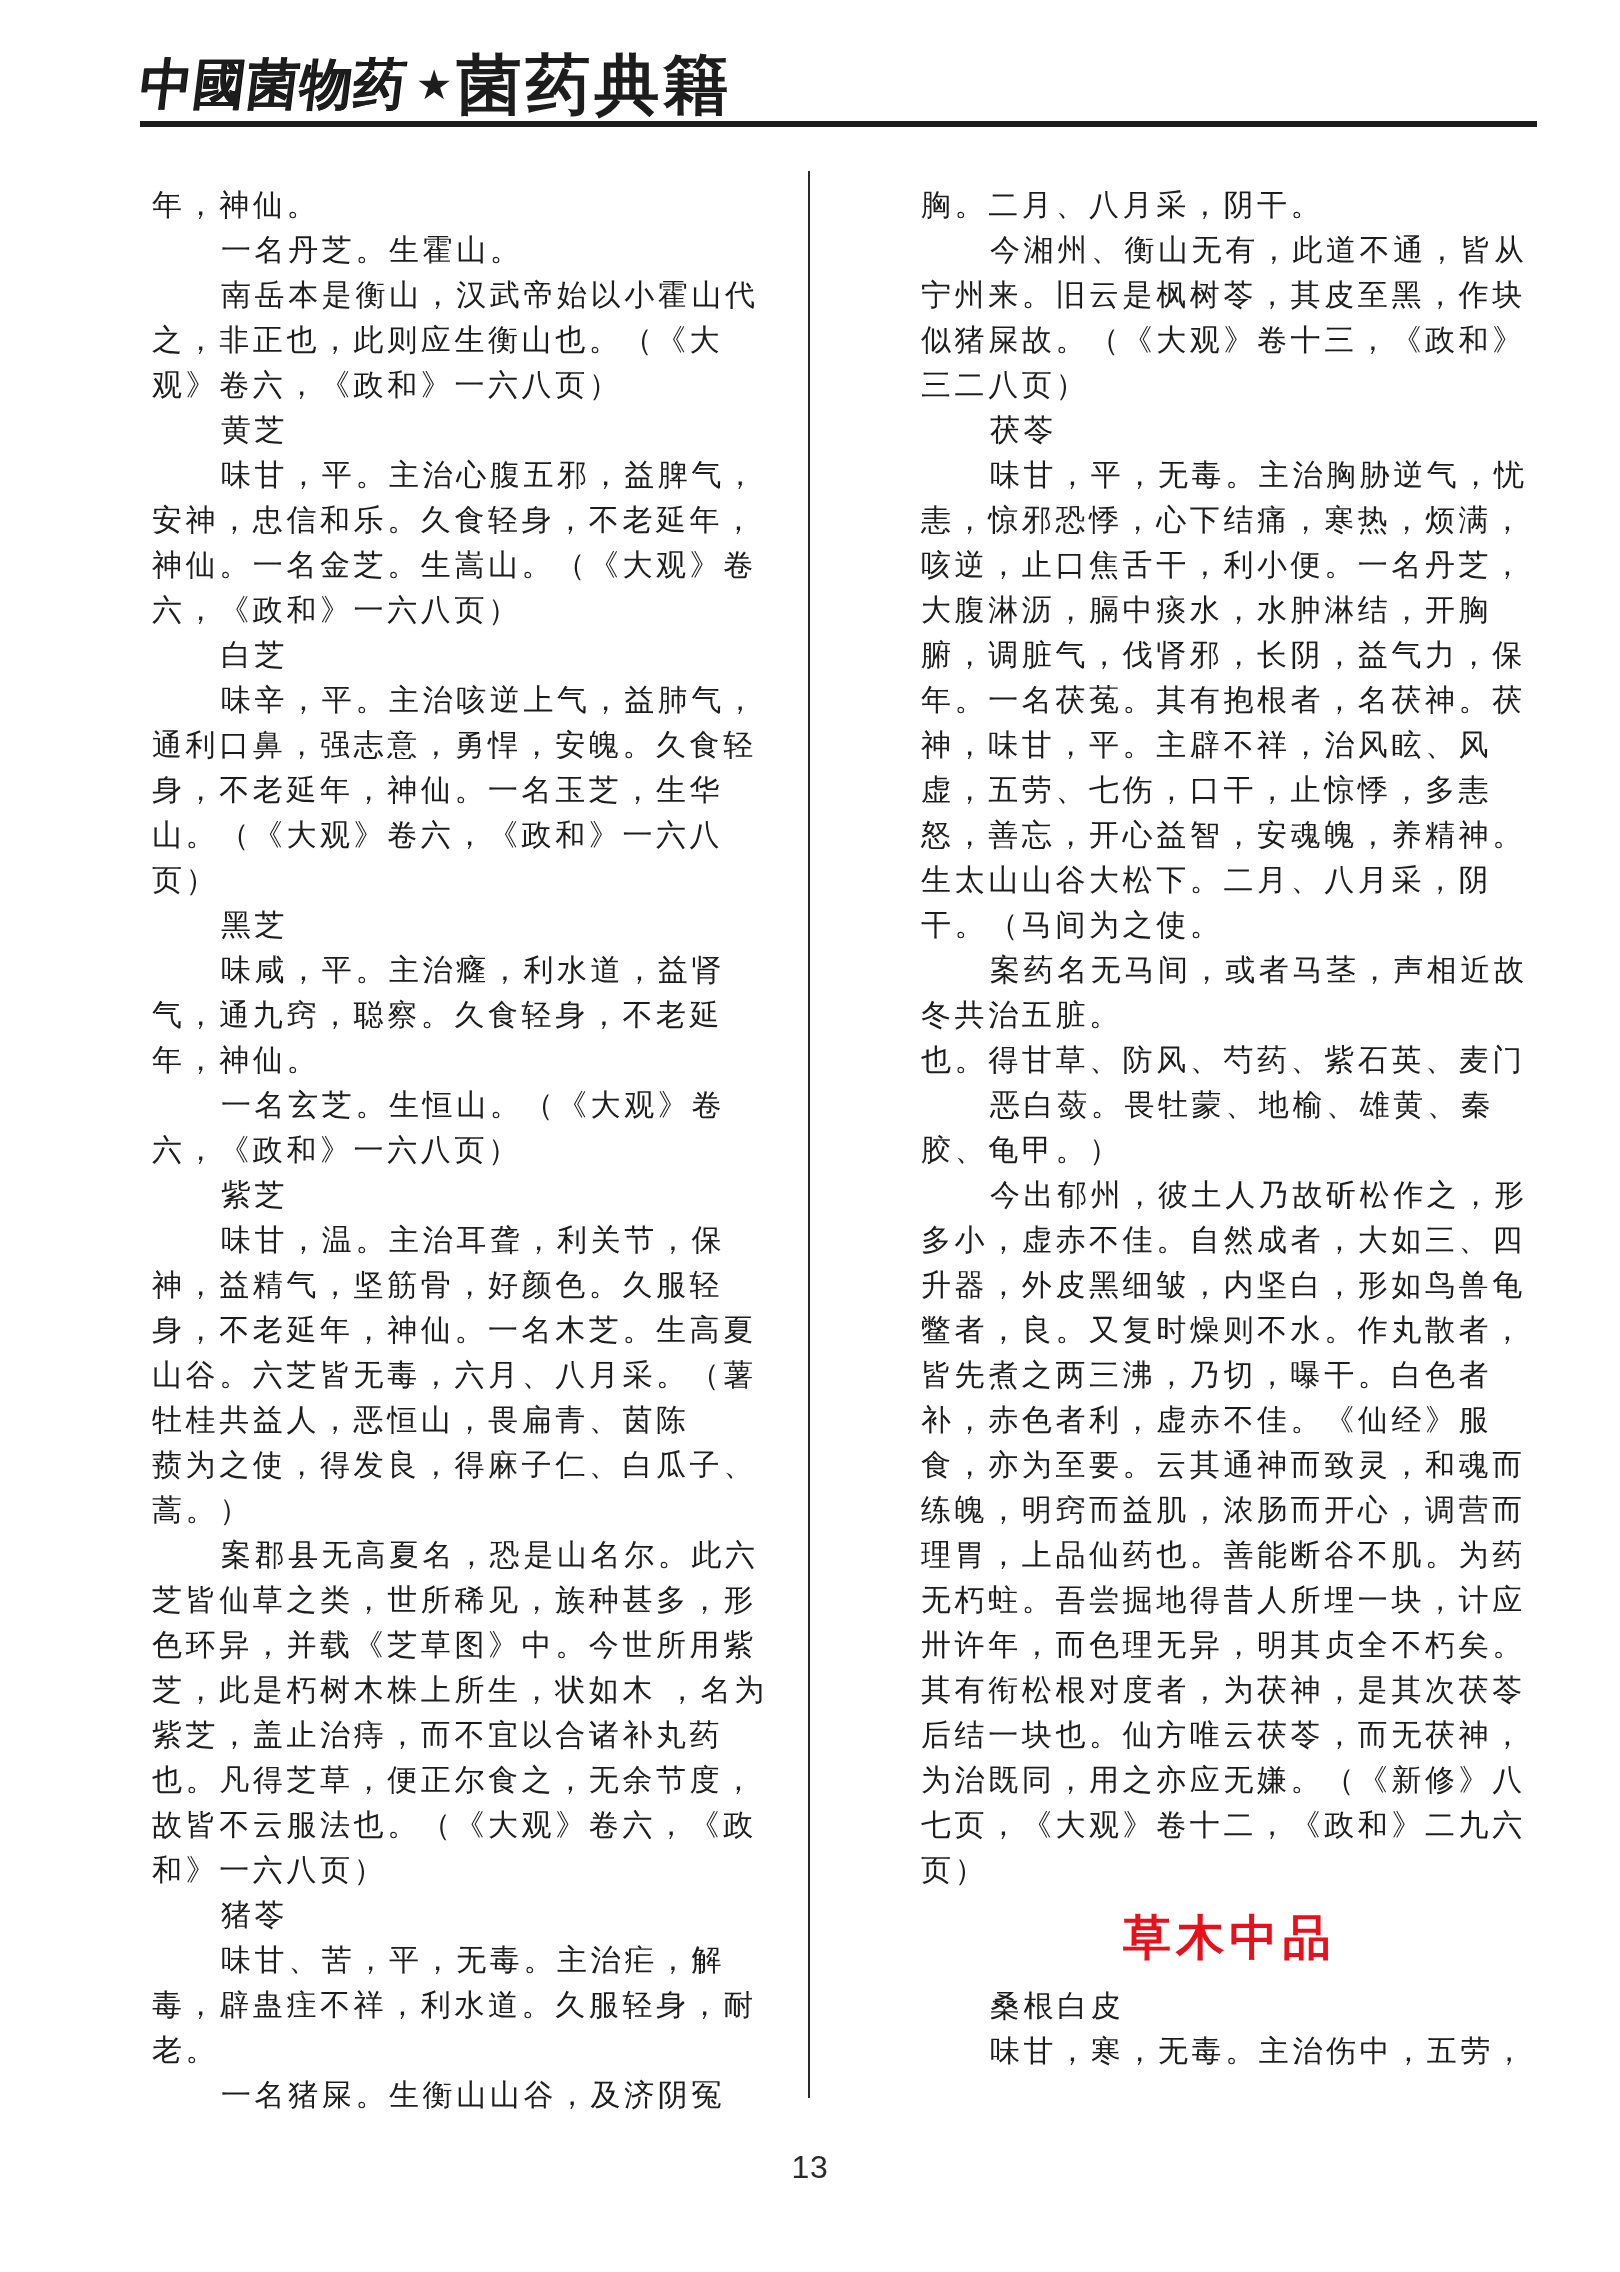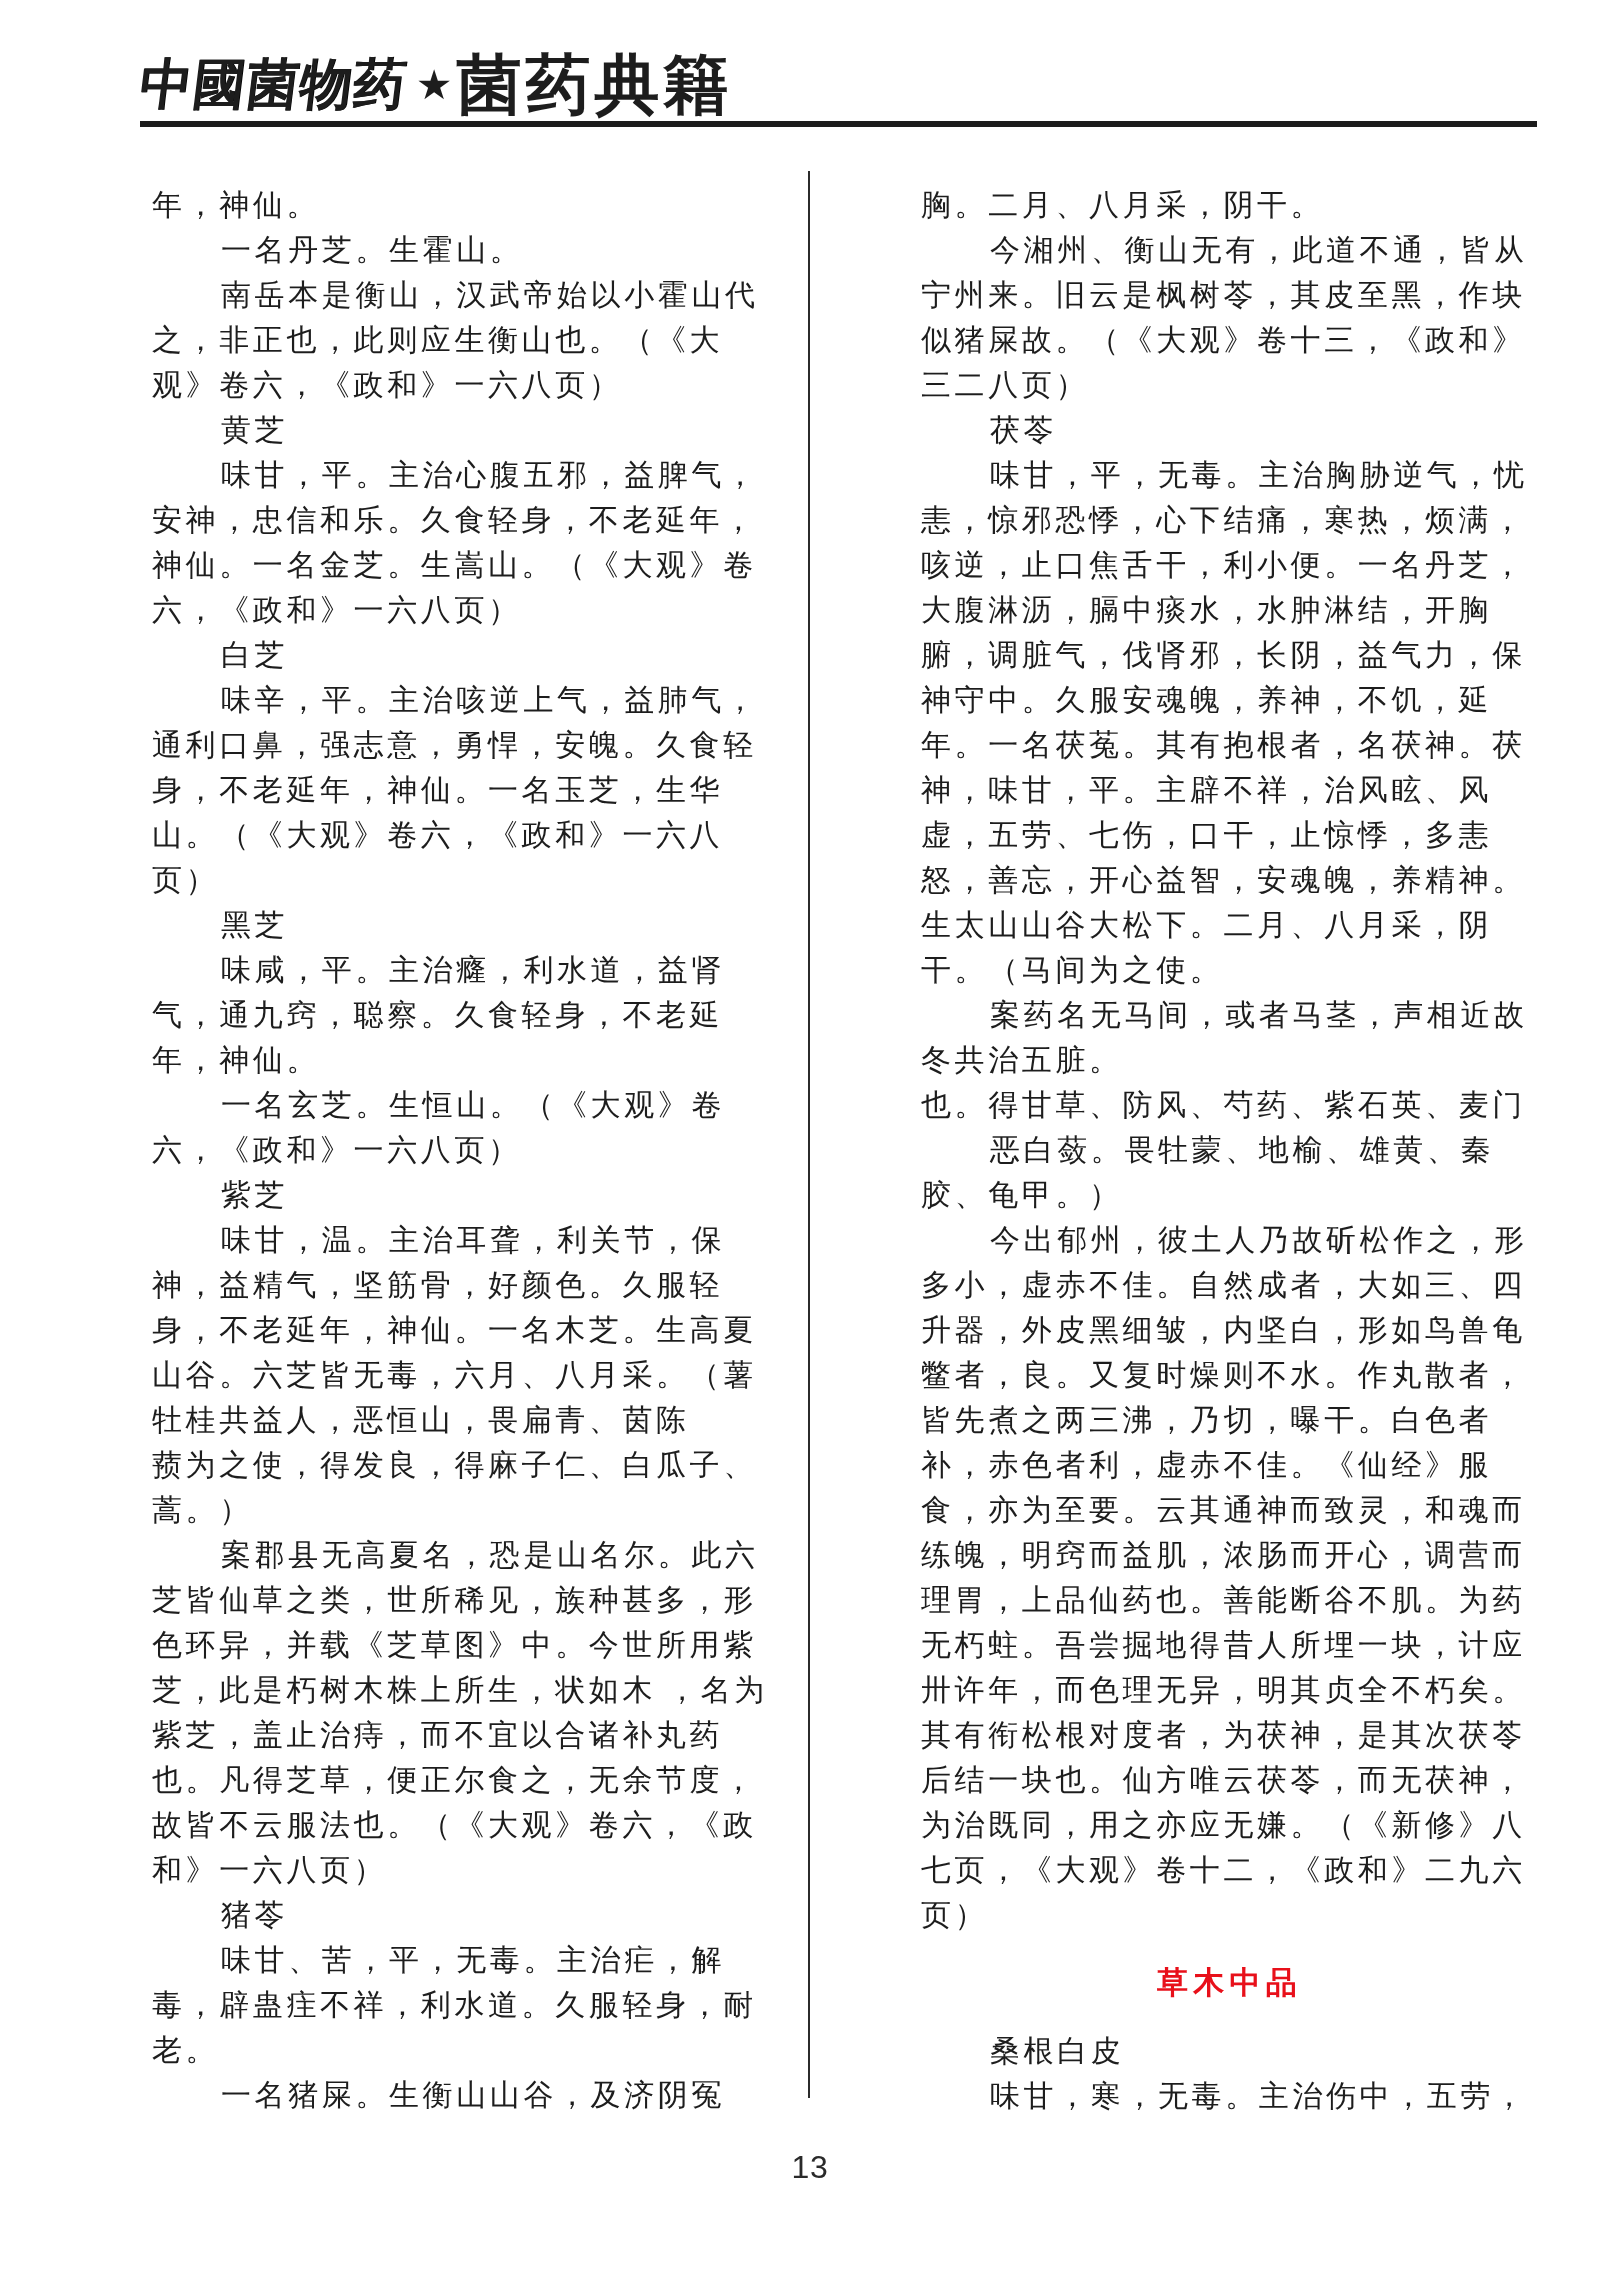--- a/index.html
+++ b/index.html
@@ -46,21 +46,21 @@
   .line {
     height:45px; line-height:45px;
     font-size:30px; letter-spacing:3.6px;
     white-space:nowrap; overflow:visible;
   }
   .line.indent { padding-left:69px; }
   .section-heading {
     height:91px;
     display:flex; align-items:center; justify-content:center;
     font-family:"Liberation Sans","DejaVu Sans",sans-serif;
-    font-weight:bold; font-size:31px; letter-spacing:5.3px;
+    font-weight:bold; font-size:48px; letter-spacing:5.3px;
     padding-left:0;
   }
   
   .page-number {
     position:absolute; left:0; top:2149px; width:100%;
     text-align:center;
     font-family:"Liberation Sans","DejaVu Sans",sans-serif;
     font-size:32px; color:#2a2a2a; letter-spacing:0.7px;
   }
 </style>
@@ -127,21 +127,20 @@
       <div class="line indent">今湘州、衡山无有，此道不通，皆从</div>
       <div class="line">宁州来。旧云是枫树苓，其皮至黑，作块</div>
       <div class="line">似猪屎故。（《大观》卷十三，《政和》</div>
       <div class="line">三二八页）</div>
       <div class="line indent">茯苓</div>
       <div class="line indent">味甘，平，无毒。主治胸胁逆气，忧</div>
       <div class="line">恚，惊邪恐悸，心下结痛，寒热，烦满，</div>
       <div class="line">咳逆，止口焦舌干，利小便。一名丹芝，</div>
       <div class="line">大腹淋沥，膈中痰水，水肿淋结，开胸</div>
       <div class="line">腑，调脏气，伐肾邪，长阴，益气力，保</div>
-      <div class="line">神守中。久服安魂魄，养神，不饥，延</div>
       <div class="line">年。一名茯菟。其有抱根者，名茯神。茯</div>
       <div class="line">神，味甘，平。主辟不祥，治风眩、风</div>
       <div class="line">虚，五劳、七伤，口干，止惊悸，多恚</div>
       <div class="line">怒，善忘，开心益智，安魂魄，养精神。</div>
       <div class="line">生太山山谷大松下。二月、八月采，阴</div>
       <div class="line">干。（马间为之使。</div>
       <div class="line indent">案药名无马间，或者马茎，声相近故</div>
       <div class="line">冬共治五脏。</div>
       <div class="line">也。得甘草、防风、芍药、紫石英、麦门</div>
       <div class="line indent">恶白蔹。畏牡蒙、地榆、雄黄、秦</div>

